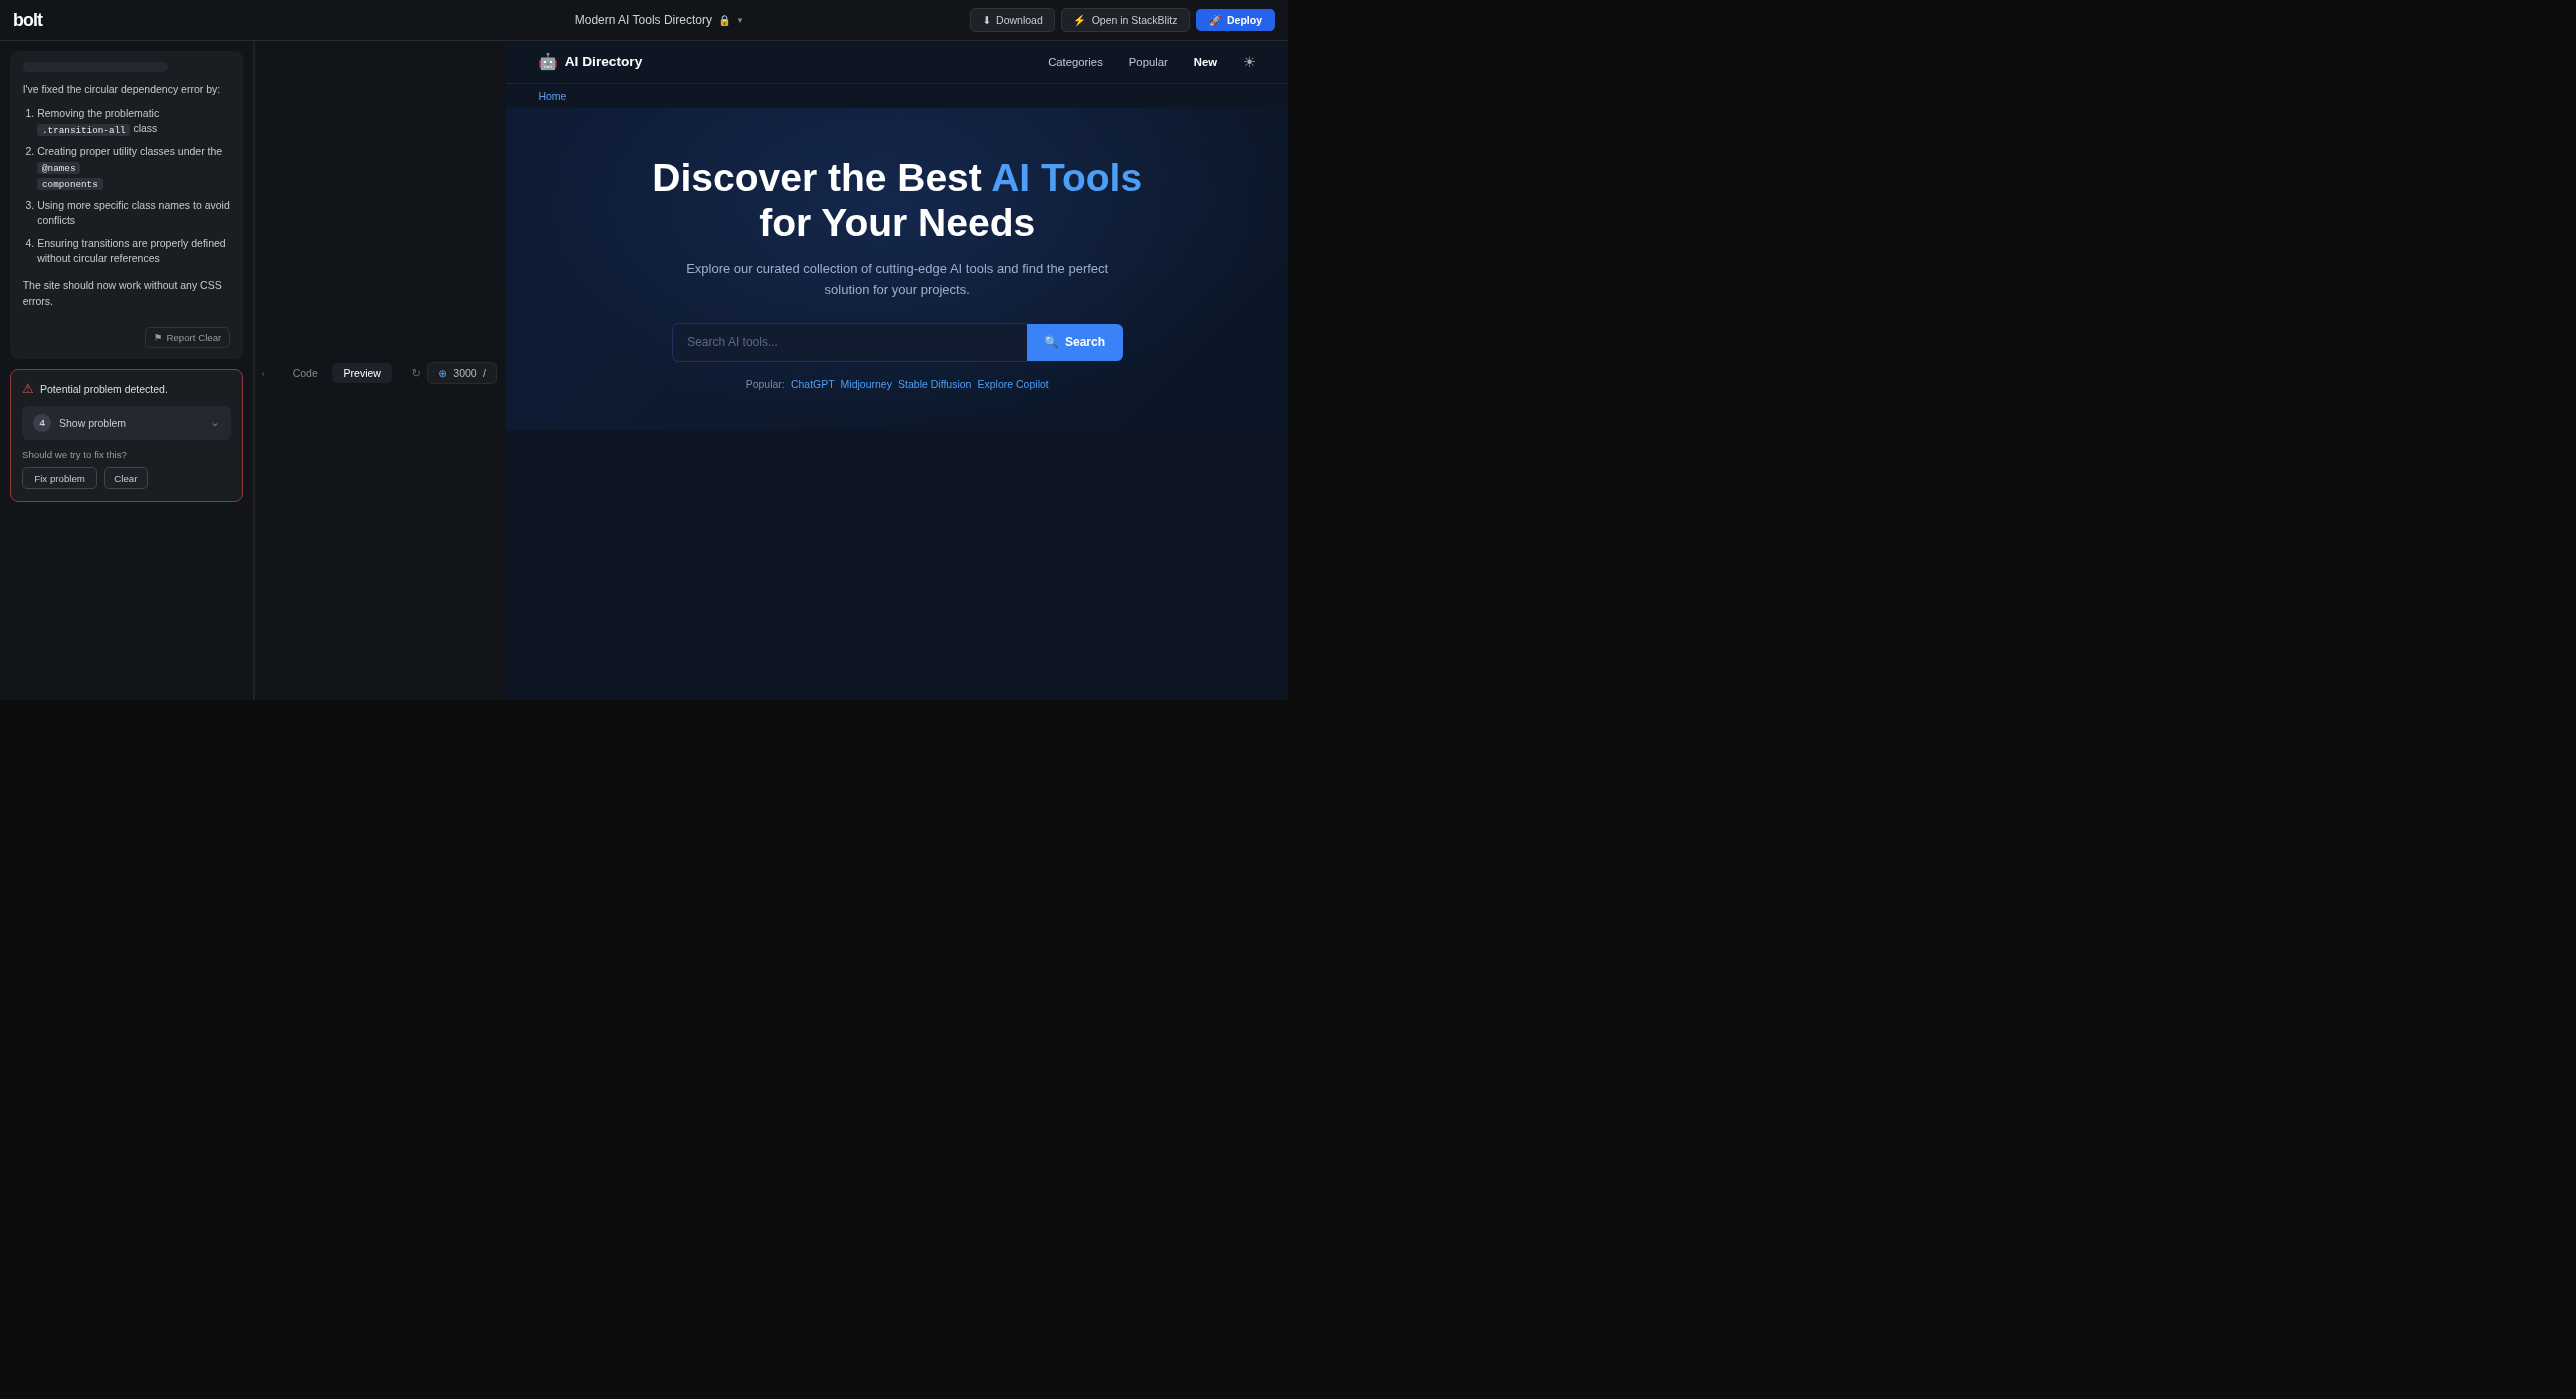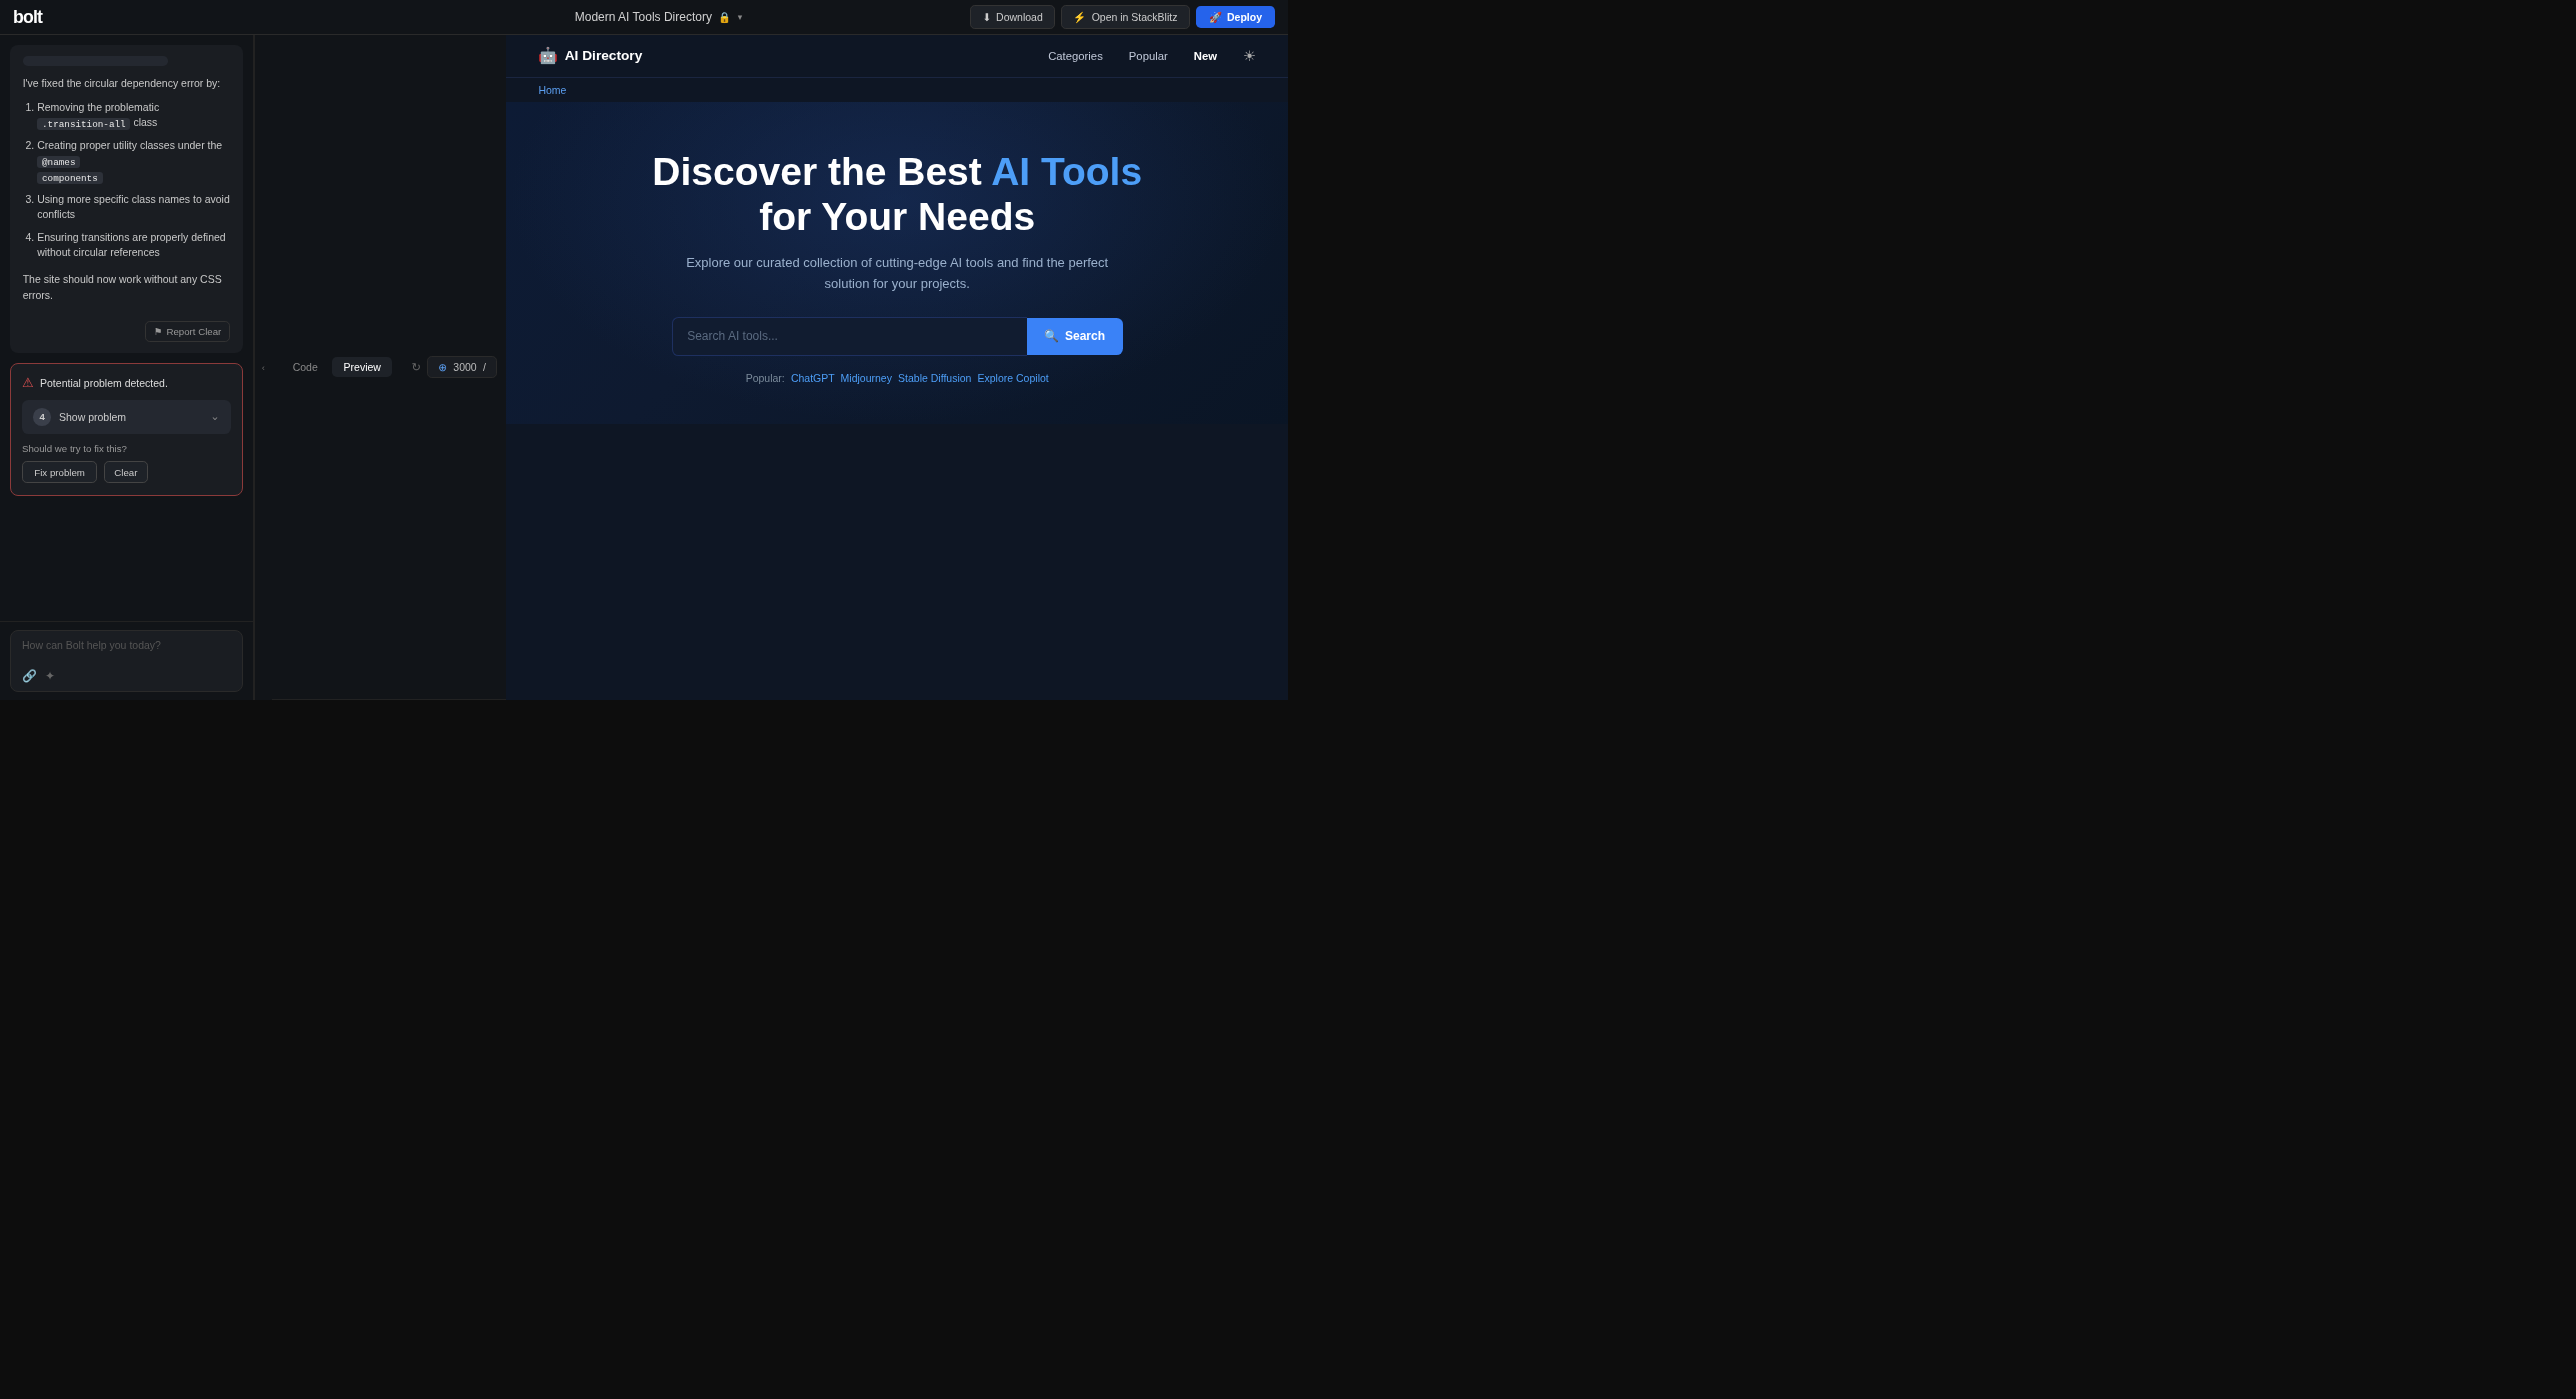--- a/index.html
+++ b/index.html
@@ -13,21 +13,21 @@
       font-size: 11.3px;
     }
 
     
     .top-bar {
       display: flex;
       align-items: center;
       justify-content: space-between;
       background: #111418;
       border-bottom: 0.8px solid #2a2a2a;
-      height: 35px;
+      height: 41px;
       padding: 16px 13px;
       position: relative;
       z-index: 10;
     }
     .top-bar-logo {
       font-size: 17.7px;
       font-weight: 900;
       color: #fff;
       letter-spacing: -0.8px;
     }
@@ -618,29 +618,20 @@
             <span>Fix problem</span>
           </button>
           <button class="btn-clear">
             <span>Clear</span>
           </button>
         </div>
       </div>
 
     </div>
 
-    <div class="chat-input-area">
-      <div class="chat-input-box">
-        <textarea rows="2" placeholder="How can Bolt help you today?" style=""></textarea>
-        <div class="chat-input-icons">
-          <button class="chat-icon-btn">🔗</button>
-          <button class="chat-icon-btn">✦</button>
-        </div>
-      </div>
-    </div>
   </div>
 
   <div class="collapse-toggle">
     <span>‹</span>
   </div>
 
   <div class="right-panel">
 
     <div class="preview-tabs">
       <button class="tab-btn">

